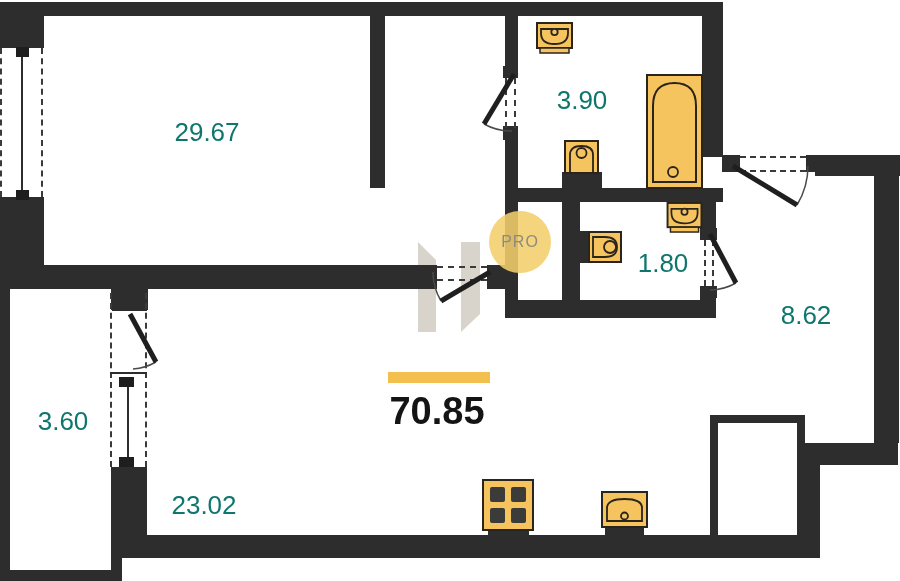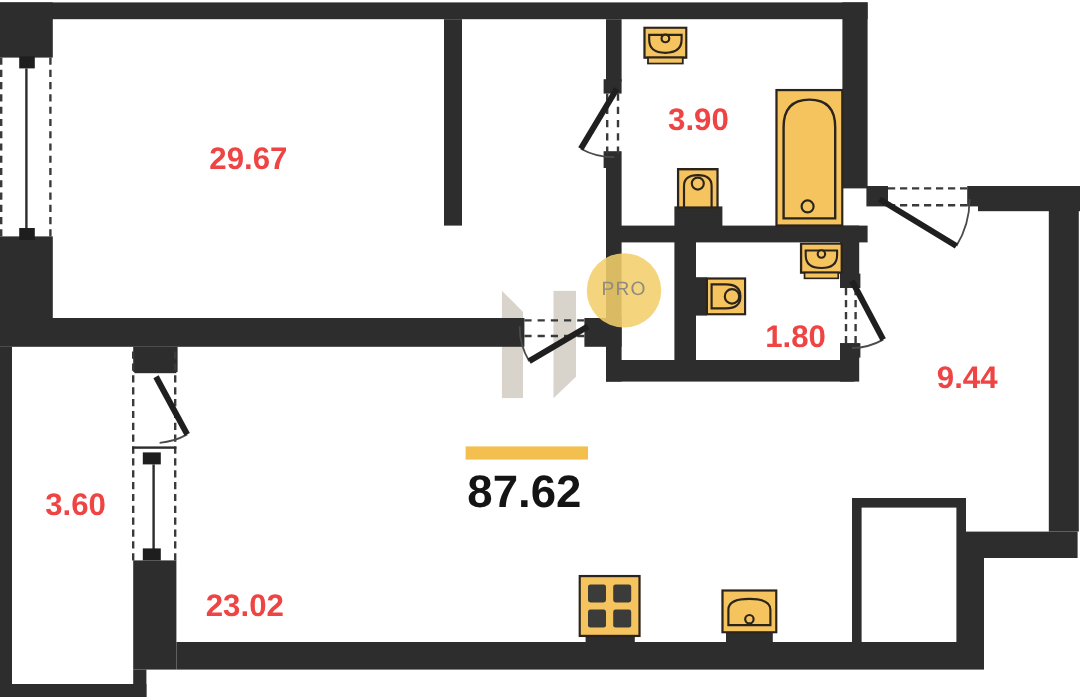--- a/index.html
+++ b/index.html
@@ -6,22 +6,22 @@
   .stage{position:relative;width:900px;height:581px;background:#ffffff;overflow:hidden;
          font-family:"Liberation Sans",sans-serif;}
   .w{position:absolute;background:#2d2d2d;z-index:2;}
   .dashv{position:absolute;width:0;border-left:2px dashed #3a3a3a;z-index:2;}
   .dashh{position:absolute;height:0;border-top:2px dashed #3a3a3a;z-index:2;}
   .thinv{position:absolute;width:2px;background:#2d2d2d;z-index:2;}
   .thinh{position:absolute;height:2px;background:#2d2d2d;z-index:2;}
   .cap{position:absolute;background:#1e1e1e;z-index:2;}
   .fixture{position:absolute;z-index:3;line-height:0;}
   .fixbase{position:absolute;background:#2d2d2d;z-index:3;}
-  .area-label{position:absolute;transform:translate(-50%,-50%);font-size:26px;color:#ef4444;
-              z-index:4;white-space:nowrap;font-weight:bold;}
+  .area-label{position:absolute;transform:translate(-50%,-50%);font-size:26px;color:#0f766e;
+              z-index:4;white-space:nowrap;}
   .total-bar{position:absolute;left:388px;top:372px;width:102px;height:11px;background:#f3c04f;z-index:4;}
   .total-label{position:absolute;left:437px;top:411px;transform:translate(-50%,-50%);
                font-size:38px;font-weight:bold;color:#141414;z-index:4;white-space:nowrap;}
   .wm-bar{position:absolute;background:#d9d4cb;z-index:1;}
   .wm-circle{position:absolute;left:489px;top:211px;width:62px;height:62px;border-radius:50%;
              background:rgba(243,207,107,0.88);z-index:5;display:flex;align-items:center;
              justify-content:center;}
   .wm-text{font-size:16px;letter-spacing:1px;color:#8f8a80;z-index:6;}
   .doors-svg{position:absolute;left:0;top:0;z-index:6;}
 </style>
@@ -172,25 +172,25 @@
       <path d="M130 314 L156 362"></path>
       <path d="M490 272 L441 301"></path>
       <path d="M514 74 L484 124"></path>
       <path d="M710 234 L736 283"></path>
       <path d="M733 166 L797 205"></path>
     </g>
   </svg>
 
   <div class="area-label" style="left:207px;top:132px;">29.67</div>
   <div class="area-label" style="left:582px;top:100px;">3.90</div>
-  <div class="area-label" style="left:663px;top:263px;margin-top:18px;">1.80</div>
-  <div class="area-label" style="left:806px;top:315px;">9.44</div>
+  <div class="area-label" style="left:663px;top:263px;">1.80</div>
+  <div class="area-label" style="left:806px;top:315px;">8.62</div>
   <div class="area-label" style="left:63px;top:421px;">3.60</div>
   <div class="area-label" style="left:204px;top:505px;">23.02</div>
 
   <div class="total-bar"></div>
-  <div class="total-label">87.62</div>
+  <div class="total-label">70.85</div>
 
   <div class="wm-circle">
     <span class="wm-text">PRO</span>
   </div>
 
 </div>
 
 </body></html>

